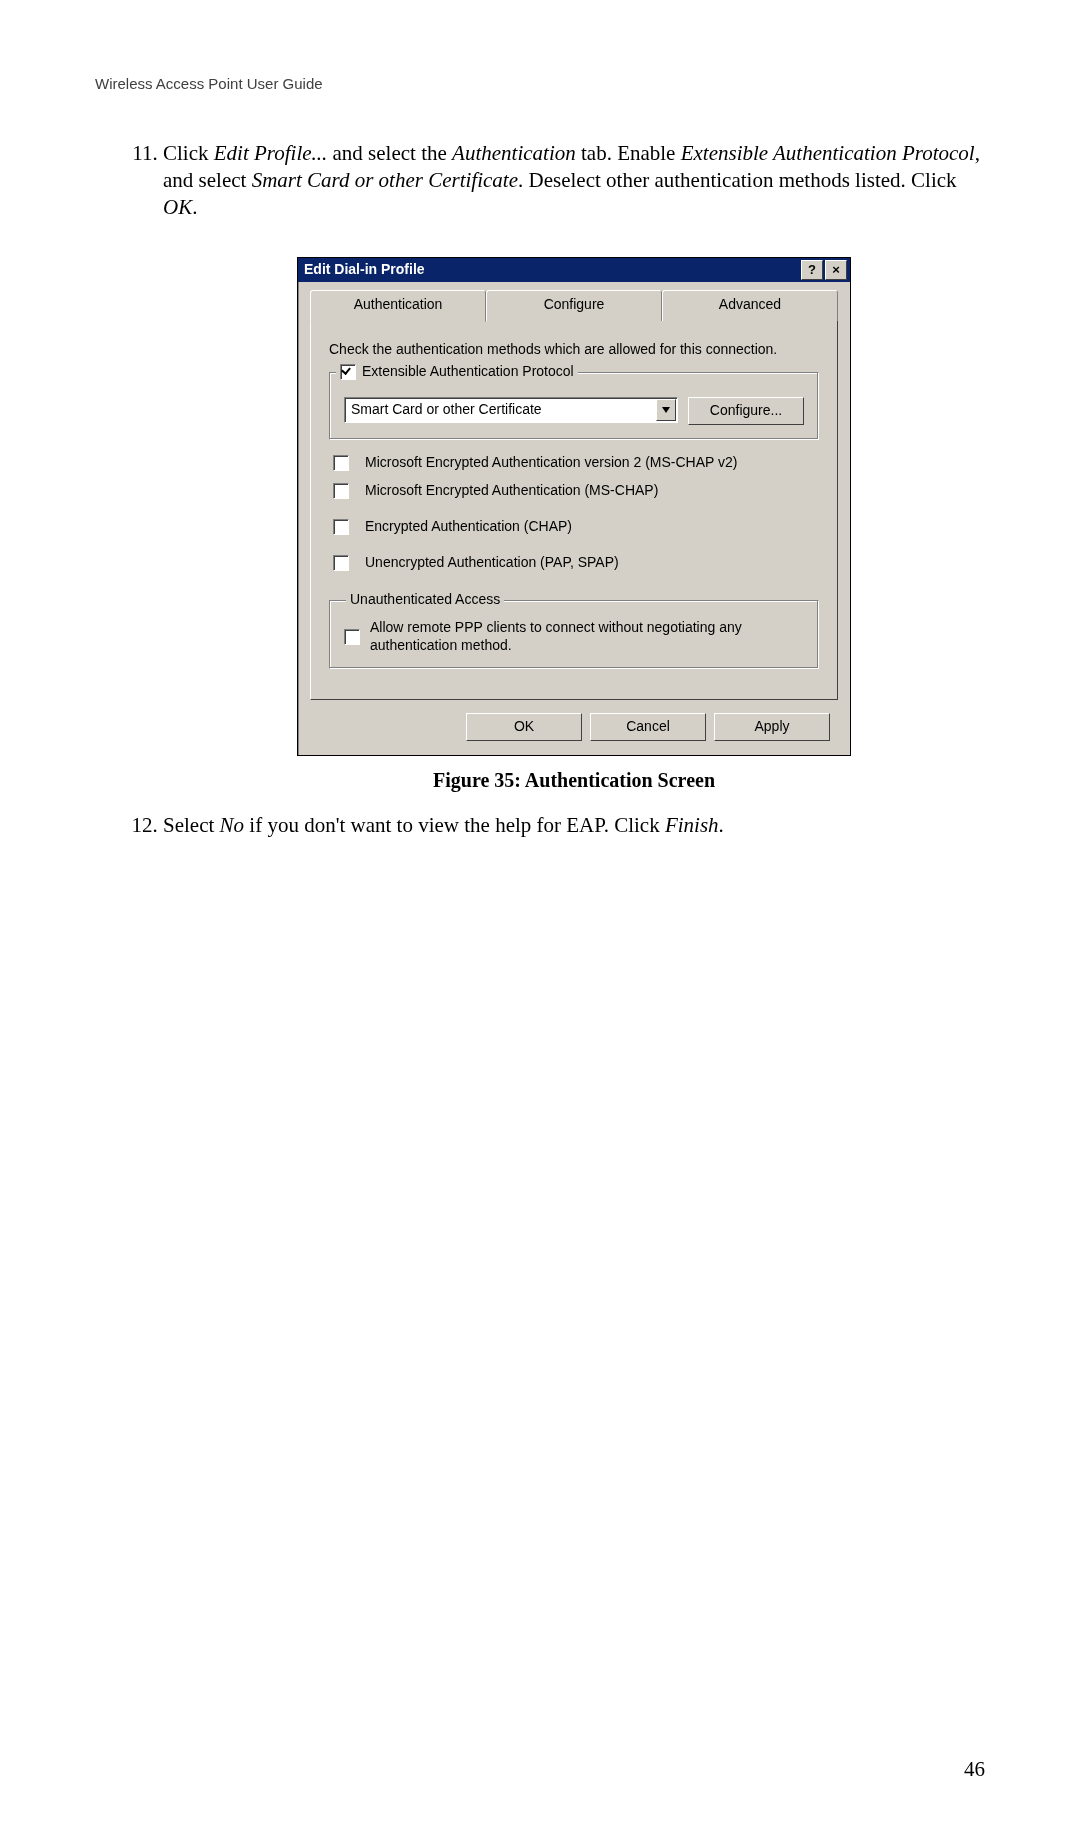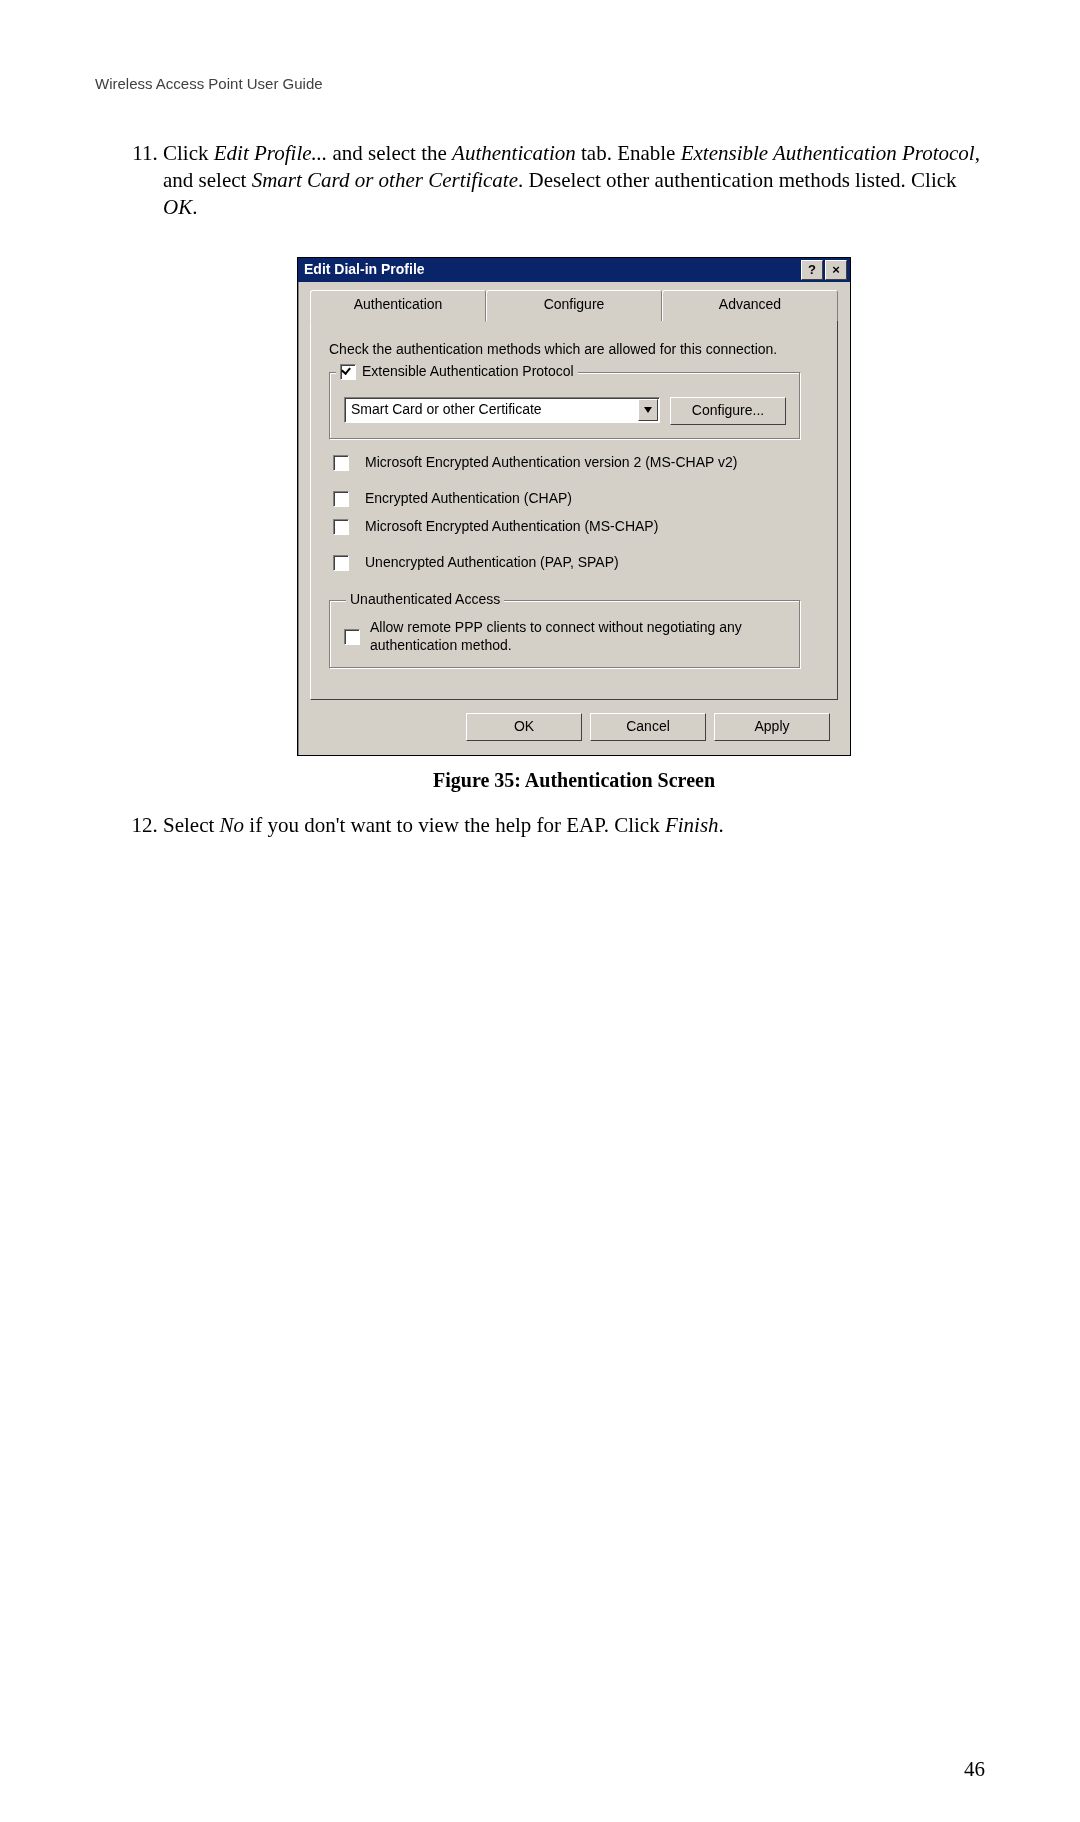--- a/index.html
+++ b/index.html
@@ -114,21 +114,21 @@
     background: #d4d0c8;
     border-bottom: 1px solid #d4d0c8;
     margin-bottom: -1px;
     z-index: 3;
   }
   .tabpanel {
     border-top: 1px solid #fff;
     border-left: 1px solid #fff;
     border-right: 1px solid #404040;
     border-bottom: 1px solid #404040;
-    padding: 20px 36px 16px 18px;
+    padding: 20px 18px 16px 18px;
     position: relative;
     top: -1px;
     background: #d4d0c8;
   }
   .intro { margin-bottom: 14px; }
 
   .groupbox {
     border: 1px solid #808080;
     border-right-color: #fff;
     border-bottom-color: #fff;
@@ -265,27 +265,27 @@
                   </div>
                   <div class="winbtn">Configure...</div>
                 </div>
               </div>
 
               <div class="auth-list">
                 <div class="row">
                   <span class="chk"></span>
                   <span>Microsoft Encrypted Authentication version 2 (MS-CHAP v2)</span>
                 </div>
+                <div class="row">
+                  <span class="chk"></span>
+                  <span>Microsoft Encrypted Authentication (MS-CHAP)</span>
+                </div>
                 <div class="row" style="margin-top:18px">
                   <span class="chk"></span>
                   <span>Encrypted Authentication (CHAP)</span>
-                </div>
-                <div class="row">
-                  <span class="chk"></span>
-                  <span>Microsoft Encrypted Authentication (MS-CHAP)</span>
                 </div>
                 <div class="row" style="margin-top:18px">
                   <span class="chk"></span>
                   <span>Unencrypted Authentication (PAP, SPAP)</span>
                 </div>
               </div>
 
               <div class="spacer"></div>
 
               <div class="groupbox unauth">

